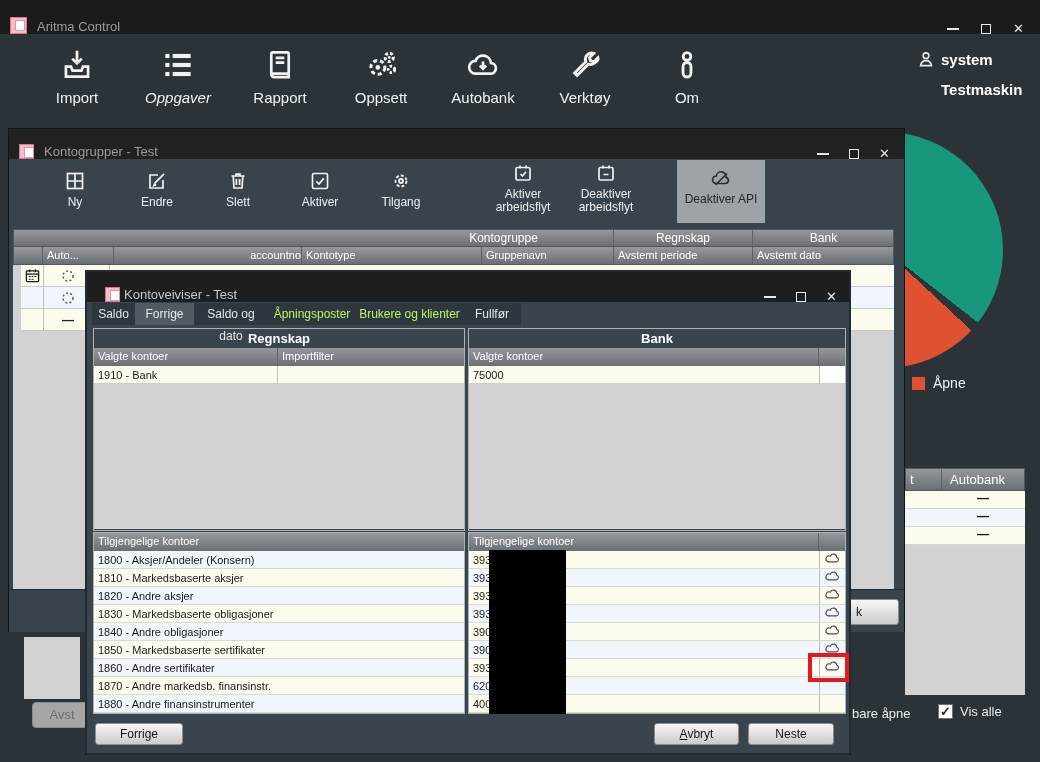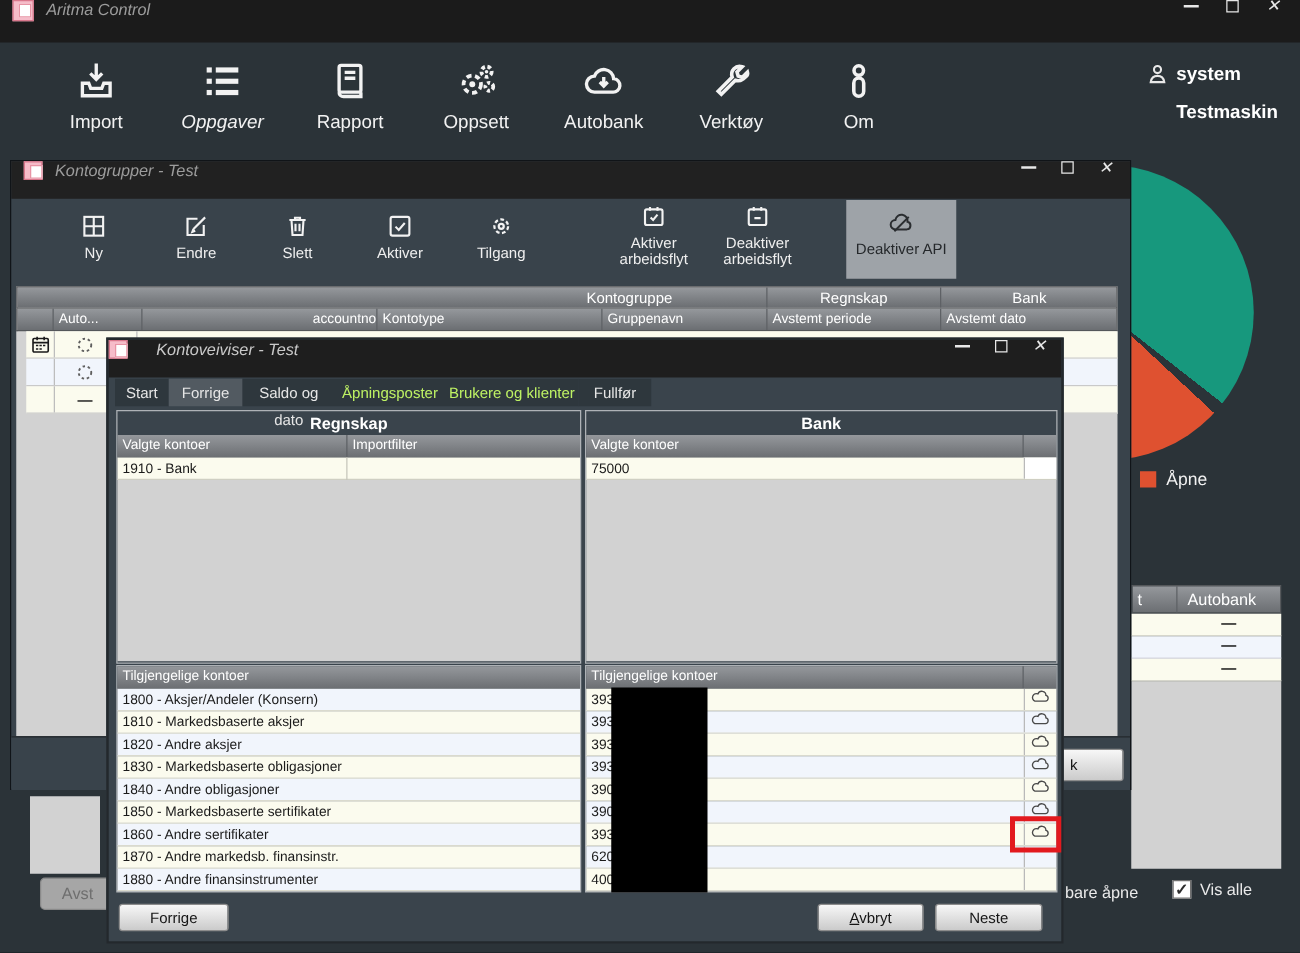--- a/index.html
+++ b/index.html
@@ -5,21 +5,21 @@
   * { margin:0; padding:0; box-sizing:border-box; }
   html,body { background:#15181B; }
   .screen{
     position:relative; width:1040px; height:762px; overflow:hidden;
     background:#2B3338; font-family:"Liberation Sans", sans-serif;
     -webkit-font-smoothing:antialiased;
   }
   .abs{ position:absolute; }
 
   
-  .titlebar{ display:flex; align-items:flex-start; color:#9C9C9C; font-size:13px;font-style:italic; }
+  .titlebar{ display:flex; align-items:flex-end; color:#9C9C9C; font-size:13px; }
   .app-icon{ width:17px; height:17px; background:#F6BCC9; border:1px solid #D9778C; position:relative; flex:0 0 auto; }
   .app-icon::after{ content:""; position:absolute; left:4px; top:2px; width:8px; height:9px; background:#FFF; border:1px solid #E894A5; }
   .wc{ display:flex; align-items:center; gap:22px; margin-left:auto; color:#E8E8E8; }
   .wc-min{ width:12px; height:2px; background:#E8E8E8; }
   .wc-max{ width:10px; height:10px; border:1.5px solid #E8E8E8; }
   .wc-close{ font-size:13px; line-height:10px; color:#E8E8E8; }
 
   
   .tb-item{ position:absolute; top:46px; width:92px; text-align:center; color:#F2F2F2; }
   .tb-item svg{ display:block; margin:0 auto; }
@@ -46,21 +46,21 @@
   .kg-grid-bg{ left:4px; top:100px; width:881px; height:360px; background:#D2D2D2; }
   .kg-gh{ left:4px; top:100px; width:881px; height:18px; font-size:12px; }
   .kg-ch{ left:4px; top:118px; width:881px; height:18px; }
   .kg-row{ left:12px; width:873px; height:22px; position:absolute; border-bottom:1px solid #C9C9C9; }
   .kg-vline{ position:absolute; top:0; height:100%; width:1px; background:#BDBDBD; }
   .kg-footer{ left:0; top:460px; width:895px; height:43px; background:#39434B; border-top:1px solid #23282C; }
 
   
   .dlg{ left:85px; top:270px; width:766px; height:485px; background:#3A444C;
         border:2px solid #23282C; z-index:3; }
-  .dlg-title{ height:30px; background:#1E1E1E; padding-left:0; gap:23px; color:#C9C9C9; }
+  .dlg-title{ height:30px; background:#1E1E1E; padding-left:18px; gap:4px; color:#C9C9C9; }
   .dlg-title .wc{ padding-right:12px; gap:20px; }
   .tab{ position:absolute; top:31px; height:22px; background:#2E373D; color:#E6E6E6;
         font-size:12px; text-align:center; line-height:22px; }
   .tab.sel{ background:#525A61; }
   .tab.dis{ color:#bef264; }
   .panel{ position:absolute; border:1px solid #AEB2B6; }
   .panel-title{ height:19px; text-align:center; color:#FFF; font-weight:bold; font-size:13px; line-height:19px; }
   .list-row{ position:absolute; left:0; width:100%; height:18px; font-size:11px; line-height:18px;
              color:#1A1A1A; padding-left:4px; border-bottom:1px solid #DADACE; overflow:hidden; white-space:nowrap;}
   .narrowcol{ position:absolute; right:0; top:0; width:26px; height:100%; border-left:1px solid #B9B9B9; text-align:center;}
@@ -308,21 +308,21 @@
     <div class="titlebar dlg-title">
       <div class="app-icon" style="width:15px;height:15px;"></div>
       <span>Kontoveiviser - Test</span>
       <div class="wc">
         <div class="wc-min"></div>
         <div class="wc-max"></div>
         <div class="wc-close">✕</div>
       </div>
     </div>
 
-    <div class="tab" style="left:5px;width:43px;">Start</div>
+    <div class="tab" style="left:5px;width:43px;">Saldo</div>
     <div class="tab sel" style="left:48px;width:59px;">Forrige</div>
     <div class="tab" style="left:107px;width:74px;">Saldo og dato</div>
     <div class="tab dis" style="left:181px;width:88px;">Åpningsposter</div>
     <div class="tab dis" style="left:269px;width:107px;">Brukere og klienter</div>
     <div class="tab" style="left:376px;width:58px;">Fullfør</div>
 
     <div class="panel" style="left:6px;top:56px;width:372px;height:203px;">
       <div class="panel-title">Regnskap</div>
       <div class="gradhdr" style="position:relative;height:18px;">
         <div class="hcell" style="left:0;width:184px;">Valgte kontoer</div>

